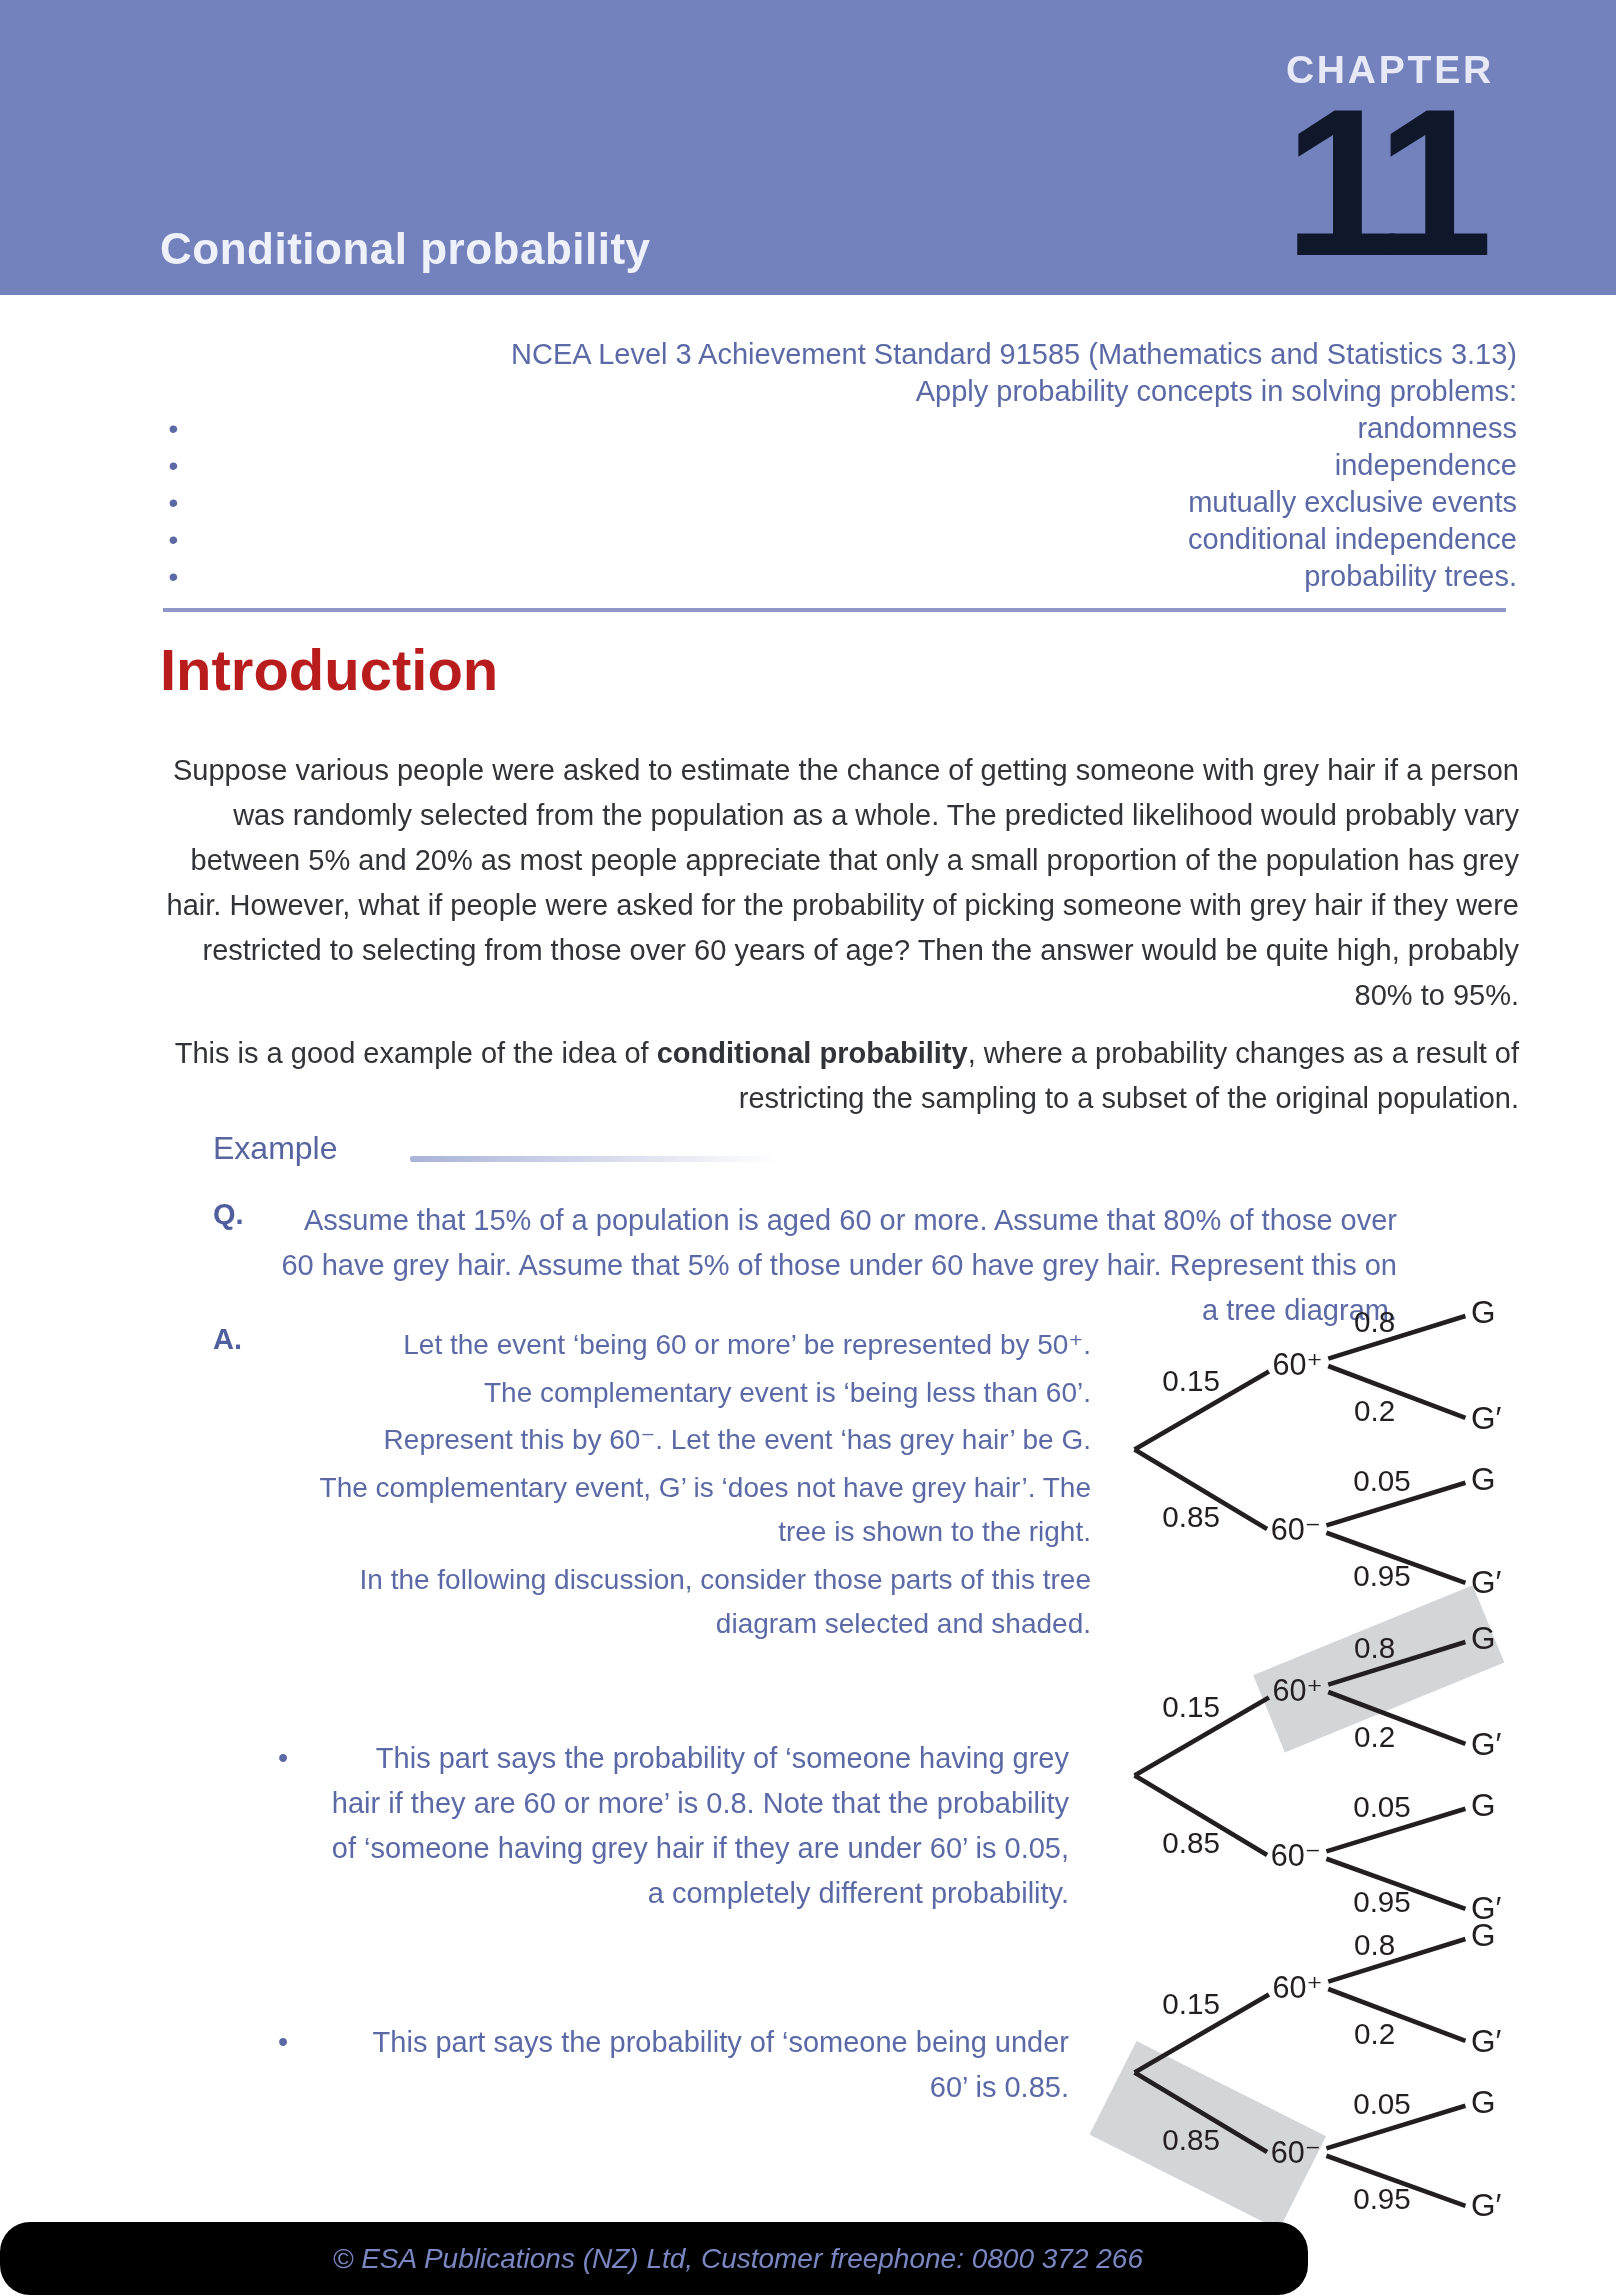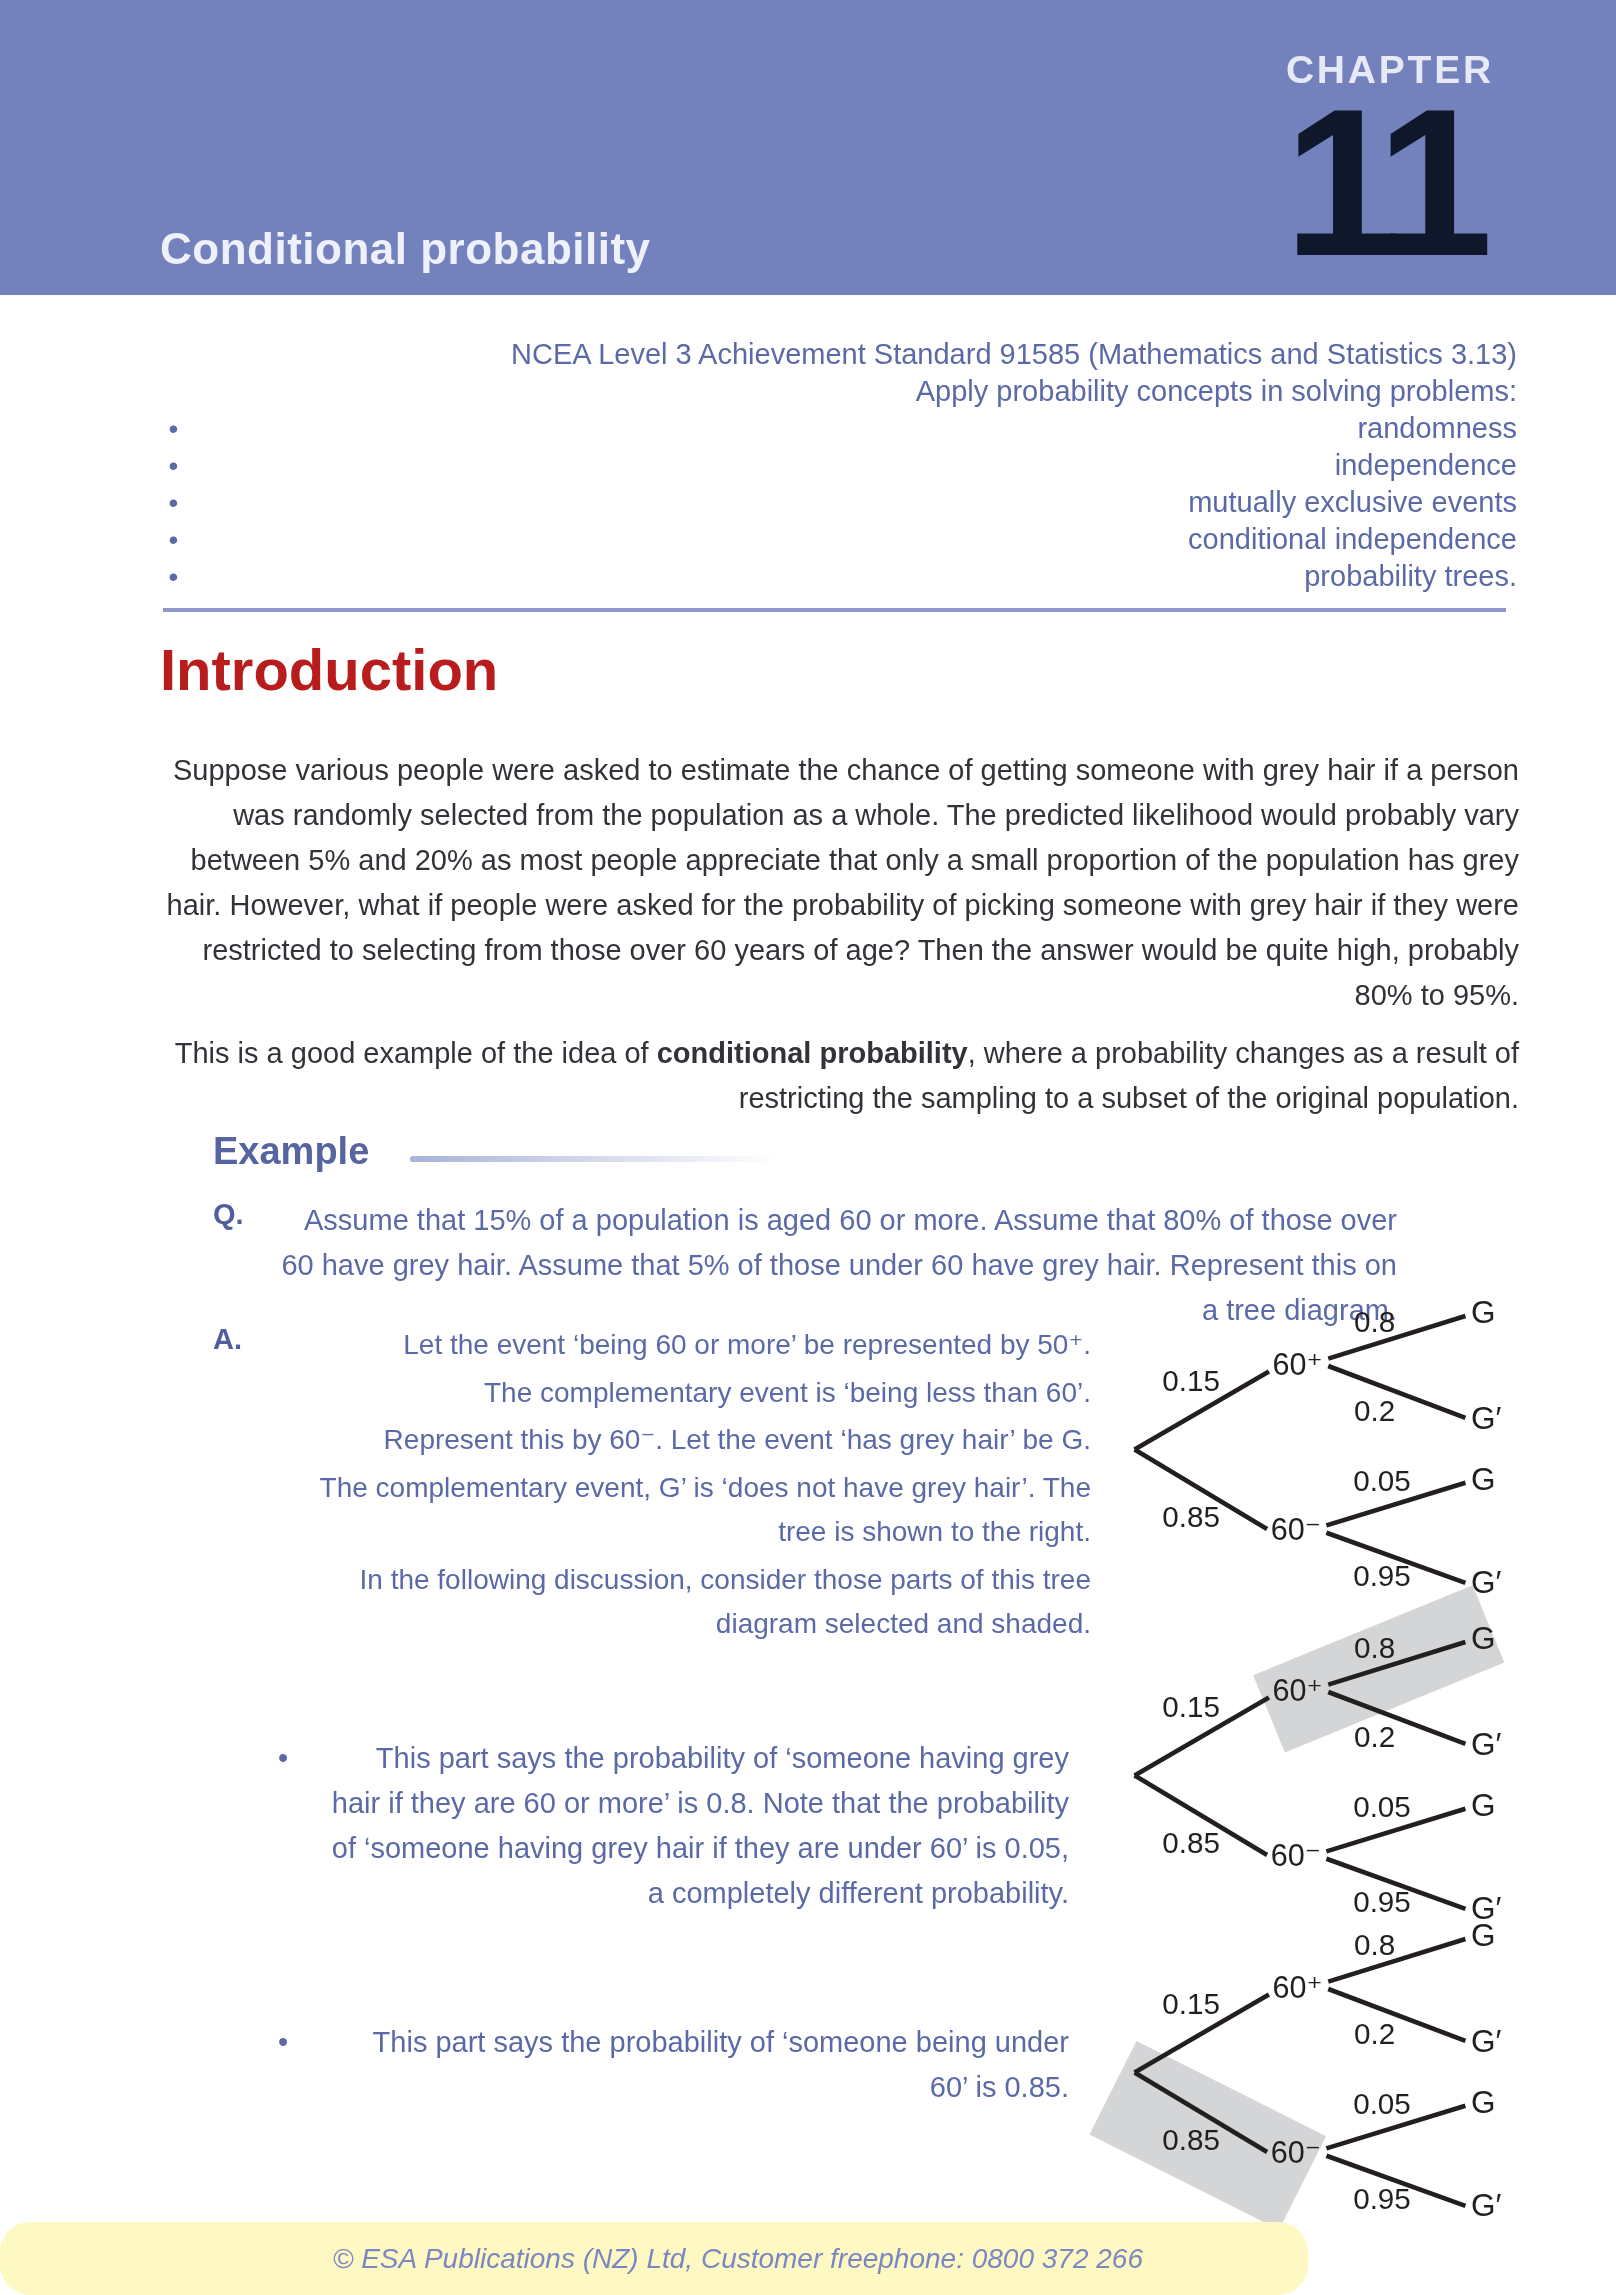--- a/index.html
+++ b/index.html
@@ -23,41 +23,41 @@
   .standard li{position:relative;padding-left:57px;line-height:37px;}
   .standard li .dot{position:absolute;left:5.6px;top:0;font-size:28px;}
   .rule{position:absolute;left:163px;top:608px;width:1343px;height:3.7px;background:#8e98c8;}
   
   .intro-heading{position:absolute;left:160px;top:636px;font-size:58px;font-weight:700;color:#b91c1c;}
   .intro-body{position:absolute;left:163px;top:748px;width:1356px;color:#323338;
     font-size:29px;line-height:45px;}
   .intro-body p{margin:0 0 13px 0;}
   .intro-body b{font-weight:700;}
   
-  .example-heading{position:absolute;left:213px;top:1130px;font-size:38px;font-weight:700;color:#56659f;}
+  .example-heading{position:absolute;left:213px;top:1130px;font-size:32px;font-weight:400;color:#56659f;}
   .example-rule{position:absolute;left:410px;top:1156px;width:369px;height:5.6px;border-radius:2.8px;
     background:linear-gradient(to right,#a9b3d8,rgba(238,240,248,0));}
   .q-label{position:absolute;left:213px;top:1198px;font-size:29px;font-weight:700;color:#4f5f9e;}
   .q-text{position:absolute;left:275px;top:1198px;width:1122px;font-size:29px;
     line-height:45px;color:#5b6aa6;}
   .a-label{position:absolute;left:213px;top:1323px;font-size:29px;font-weight:700;color:#4f5f9e;}
   .a-block{position:absolute;left:275px;top:1323px;width:816px;font-size:28px;
     line-height:44px;color:#5b6aa6;}
   .a-block p{margin:0 0 3.7px 0;}
   .ex-bullet{position:absolute;font-size:29px;line-height:45px;color:#5b6aa6;}
   .ex-bullet .marker{position:absolute;left:-49px;top:0;}
   .ex-bullet-1{left:327px;top:1736px;width:742px;}
   .ex-bullet-2{left:327px;top:2020px;width:742px;}
   
   .tree-svg{position:absolute;width:417px;height:311px;overflow:visible;}
   .tree-1{left:1104px;top:1299px;}
   .tree-2{left:1104px;top:1625px;}
   .tree-3{left:1104px;top:1922px;}
   
-  .footer-band{position:absolute;left:0;top:2222px;width:1308px;height:73px;background:#fef9c3;border-radius:30px;}
+  .footer-band{position:absolute;left:0;top:2222px;width:1308px;height:73px;background:#000000;border-radius:30px;}
   .footer-text{position:absolute;right:165px;top:0;line-height:73px;font-size:28px;
     font-style:italic;color:#7b87c2;}
 </style>
 </head>
 <body>
 
 <div class="page">
 
   <div class="header-band">
     <div class="chapter-label">CHAPTER</div>

